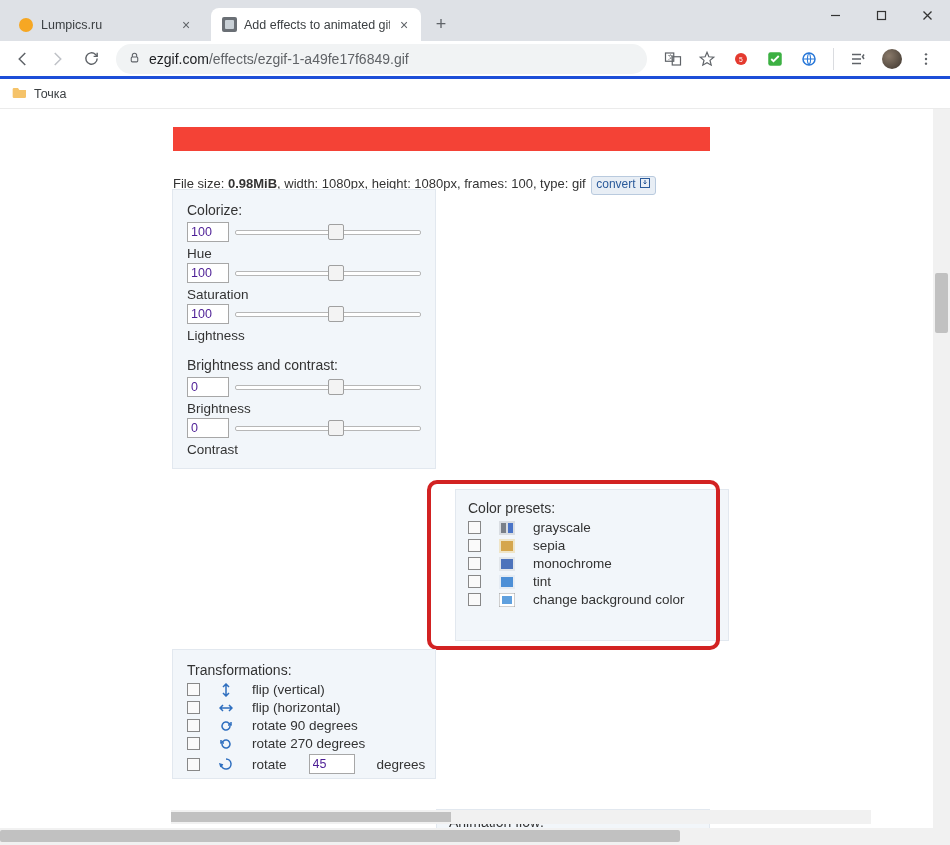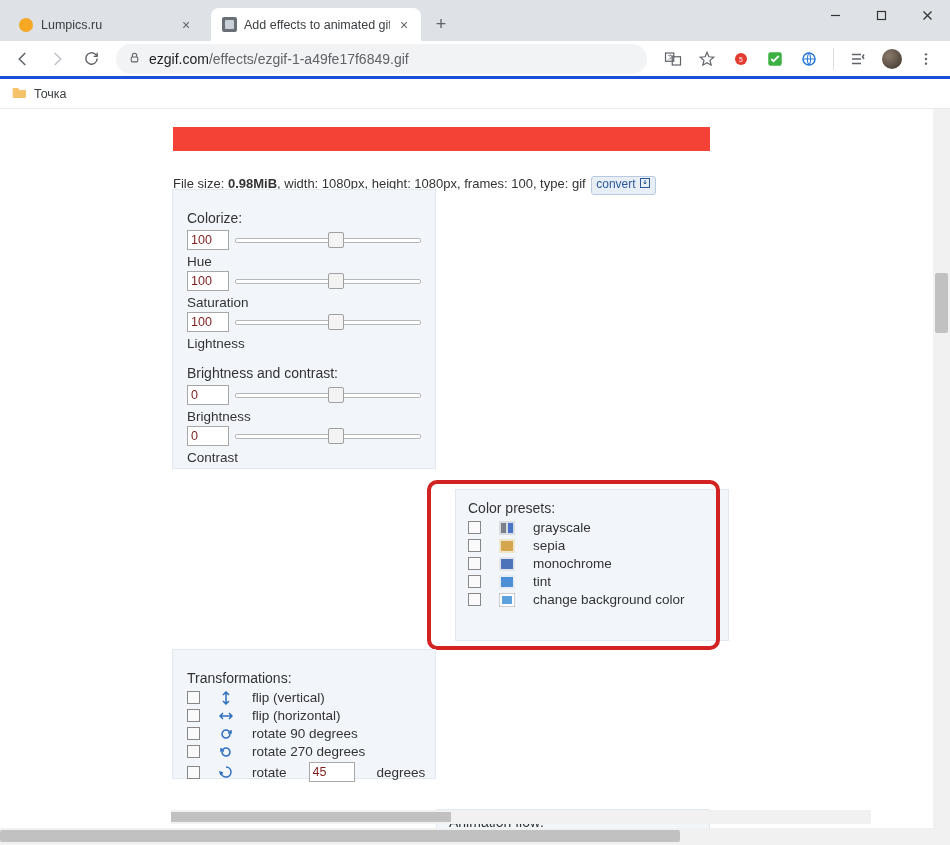--- a/index.html
+++ b/index.html
@@ -99,33 +99,33 @@
     display:inline-flex; align-items:flex-start; gap:3px;
     background:#e8eef5; border:1px solid #b9cade; color:#2a5a9a;
     border-radius:3px; padding:0 4px; font-size:12px; height:19px;
     margin-left:2px;
   }
   .convert-btn svg { width:12px;height:12px; }
   .panel {
     position:absolute;
     background:#f2f6fa;
     border:1px solid #e2e8ef;
-    padding:20px 14px 10px 14px;
+    padding:12px 14px 10px 14px;
     font-size:13.5px; color:#333;
   }
   #panel-colorize { left:172px; top:80px; width:264px; height:280px; }
   #panel-transform{ left:172px; top:540px; width:264px; height:130px; }
   #panel-presets  { left:455px; top:380px; width:274px; height:152px; padding:10px 12px; }
   #panel-animflow { left:436px; top:700px; width:274px; height:22px; padding:4px 12px 0 12px; overflow:hidden;}
   .panel-title { font-size:14px; color:#333; margin-bottom:4px; }
   .row { margin: 3px 0 2px 0; }
   .ctrl-row { display:flex; align-items:center; gap:6px; margin:2px 0 4px 0;}
   .numbox {
     width:42px; height:20px; border:1px solid #a7a7a7; background:#fff;
-    font:12.5px Arial; padding:1px 3px; color:#7f1d1d;
+    font:12.5px Arial; padding:1px 3px; color:#4c1d95;
   }
   .numbox.sm { width:46px; }
   .slider {
     flex:1; height:18px; position:relative; display:flex; align-items:center;
   }
   .slider .track {
     height:5px; width:100%; background:#fff; border:1px solid #b7b7b7; border-radius:2px;
   }
   .slider .thumb {
     position:absolute; top:1px; width:16px; height:16px;

